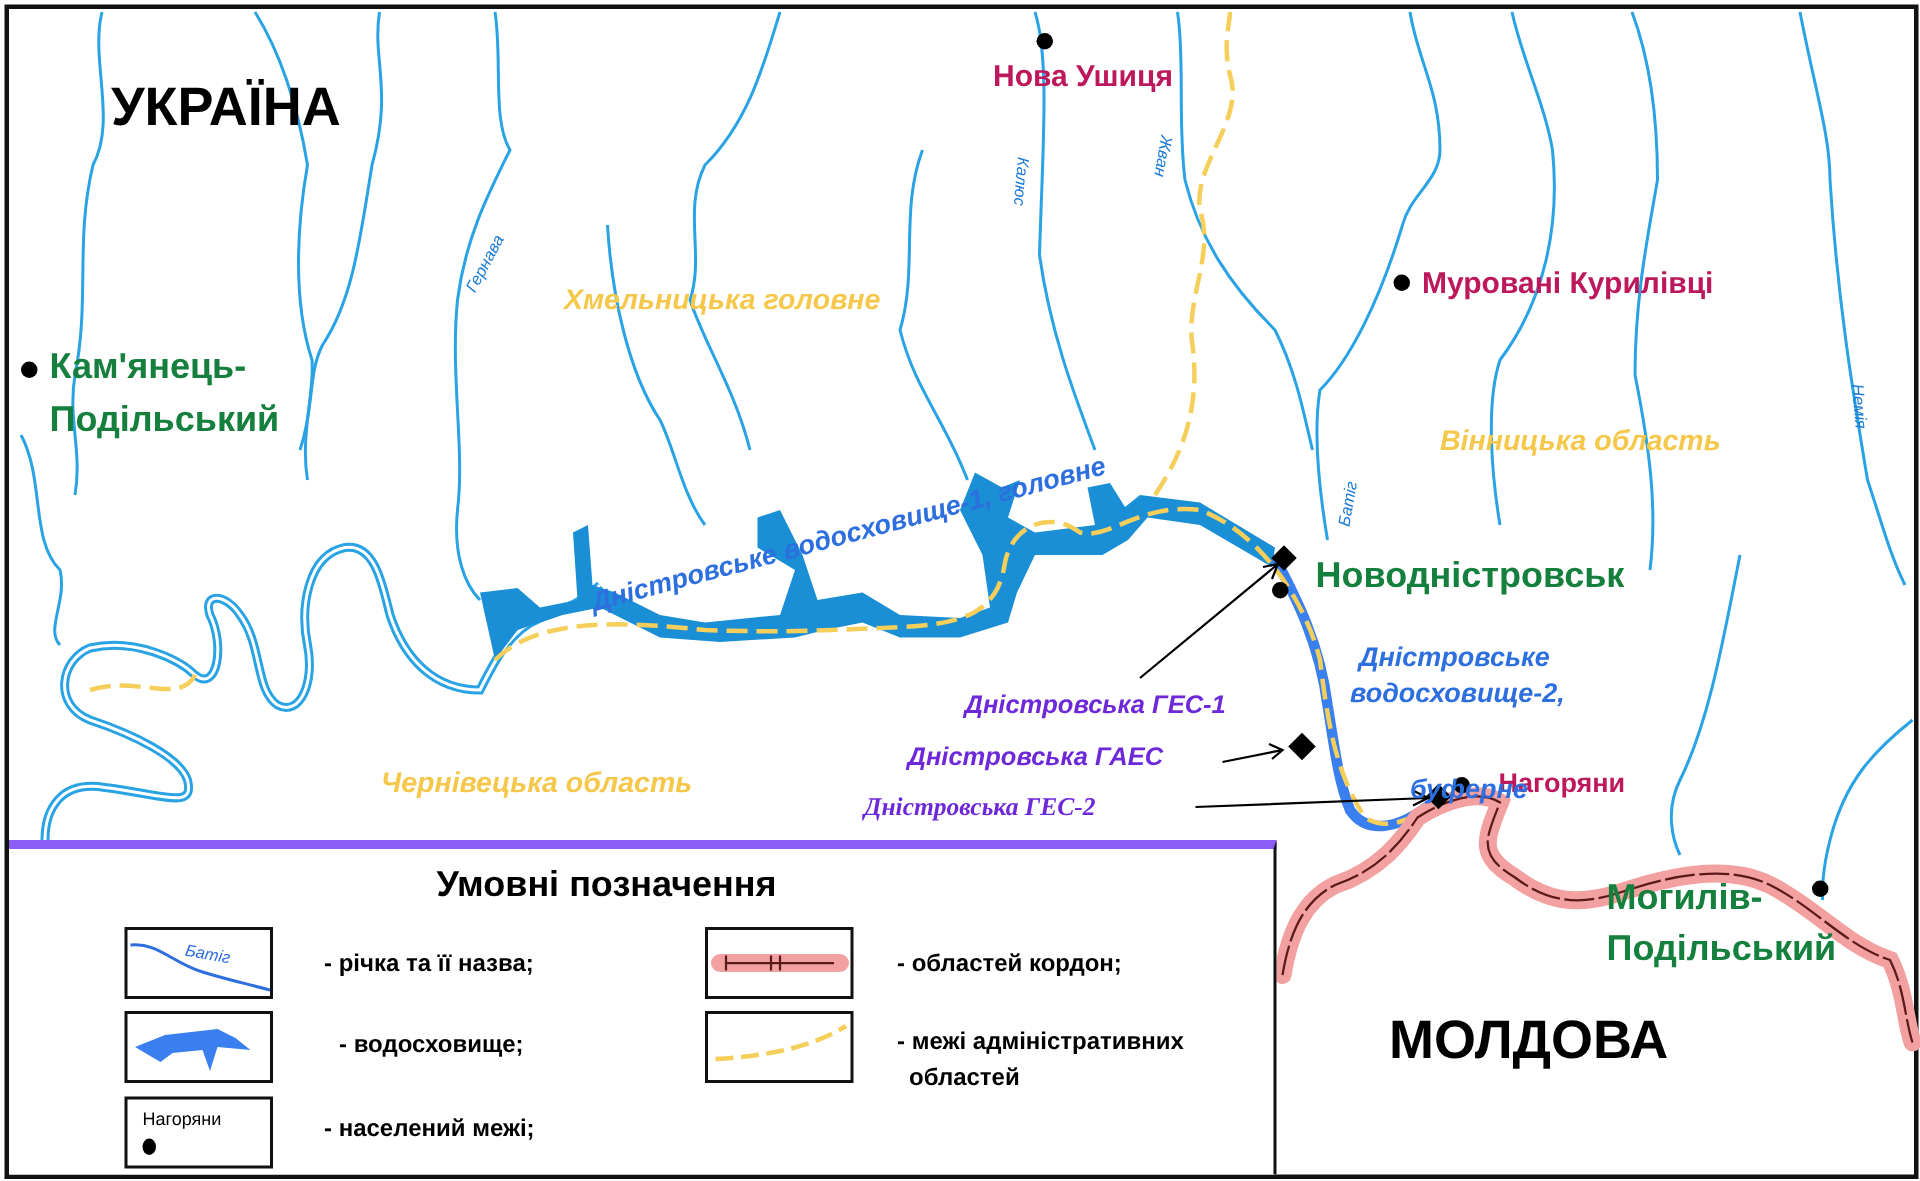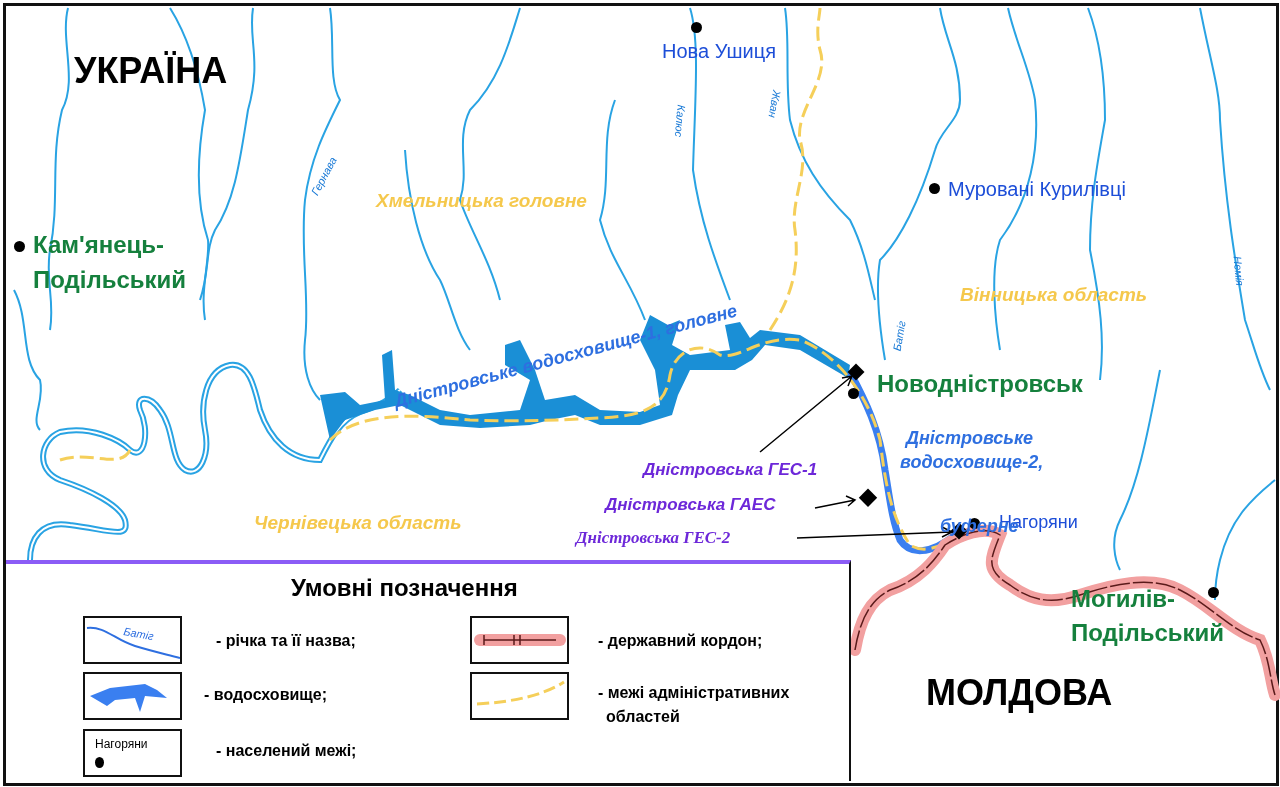--- a/index.html
+++ b/index.html
@@ -1,28 +1,28 @@
 <!DOCTYPE html>
 <html><head>
 <meta charset="utf-8">
 <style>
   html,body{margin:0;padding:0;background:#fff;}
   body{width:1280px;height:787px;position:relative;overflow:hidden;font-family:"Liberation Sans",sans-serif;}
   #frame{position:absolute;left:3px;top:3px;width:1270px;height:777px;border:3px solid #111;box-sizing:content-box;}
   svg.map{position:absolute;left:0;top:0;}
   .lbl{position:absolute;white-space:nowrap;}
   .country{font-weight:bold;font-size:36px;color:#000;}
-  .city{font-weight:normal;font-size:22px;color:#1d4ed8;line-height:27px;}
+  .city{font-weight:bold;font-size:22px;color:#be185d;line-height:27px;}
   .city-lg{font-weight:bold;font-size:24px;color:#15803d;line-height:30px;}
   .oblast{font-style:italic;font-weight:bold;font-size:19px;color:#f5c84c;}
   .res{font-style:italic;font-weight:bold;font-size:18px;color:#2e6fe0;}
   .river{font-style:italic;font-size:11px;color:#1a7ad6;}
   .ges{font-style:italic;font-weight:bold;font-size:17px;color:#6d28d9;}
   .dot{position:absolute;width:11px;height:11px;border-radius:50%;background:#000;}
-  #legend{position:absolute;left:6px;top:560px;width:843px;height:217px;border-top:4px solid #8b5cf6;border-right:2px solid #111;background:#fff;}
+  #legend{position:absolute;left:6px;top:560px;width:843px;height:217px;border-top:6px solid #8b5cf6;border-right:2px solid #111;background:#fff;}
   #legend .title{position:absolute;left:285px;top:10px;font-size:24px;font-weight:bold;}
   .lgbox{position:absolute;width:95px;height:44px;border:2px solid #111;background:#fff;}
   .lgtext{position:absolute;font-size:16px;font-weight:bold;}
 </style>
 </head>
 <body>
 
 <div id="frame"></div>
 
 <svg class="map" width="1280" height="787">
@@ -122,38 +122,38 @@
         <text x="38" y="17" font-size="11" font-style="italic" fill="#2e6fe0" font-family="Liberation Sans, sans-serif" transform="rotate(10 38 17)">Батіг</text>
       </svg>
   </div>
   <div class="lgtext" style="left:210px;top:68px;">- річка та її назва;</div>
 
   <div class="lgbox" style="left:77px;top:108px;">
     <svg width="95" height="44">
         <path d="M5,22 L25,14 L60,10 L72,16 L82,24 L60,22 L55,38 L50,24 L30,26 L22,32 Z" fill="#3a7ff0"></path>
       </svg>
   </div>
-  <div class="lgtext" style="left:198px;top:122px;">- водосховище;</div>
+  <div class="lgtext" style="left:220px;top:122px;">- водосховище;</div>
 
   <div class="lgbox" style="left:77px;top:165px;">
     <div style="position:absolute;left:10px;top:6px;font-size:12px;">Нагоряни</div>
     <div style="position:absolute;left:10px;top:26px;width:9px;height:11px;border-radius:50%;background:#000;"></div>
   </div>
   <div class="lgtext" style="left:210px;top:178px;">- населений межі;</div>
 
   <div class="lgbox" style="left:464px;top:52px;">
     <svg width="95" height="44">
         <line x1="8" y1="22" x2="88" y2="22" stroke="#f2a0a0" stroke-width="12" stroke-linecap="round"></line>
         <line x1="12" y1="22" x2="84" y2="22" stroke="#5a1a1a" stroke-width="1.5"></line>
         <line x1="12" y1="17" x2="12" y2="27" stroke="#5a1a1a" stroke-width="1.5"></line>
         <line x1="42" y1="17" x2="42" y2="27" stroke="#5a1a1a" stroke-width="1.5"></line>
         <line x1="48" y1="17" x2="48" y2="27" stroke="#5a1a1a" stroke-width="1.5"></line>
       </svg>
   </div>
-  <div class="lgtext" style="left:592px;top:68px;">- державний кордон;</div>
+  <div class="lgtext" style="left:592px;top:68px;">- областей кордон;</div>
 
   <div class="lgbox" style="left:464px;top:108px;">
     <svg width="95" height="44">
         <path d="M5,30 C40,28 70,22 92,8" fill="none" stroke="#f5cf5a" stroke-width="3" stroke-dasharray="12,5"></path>
       </svg>
   </div>
   <div class="lgtext" style="left:592px;top:120px;">- межі адміністративних</div>
   <div class="lgtext" style="left:600px;top:144px;">областей</div>
 </div>
 

